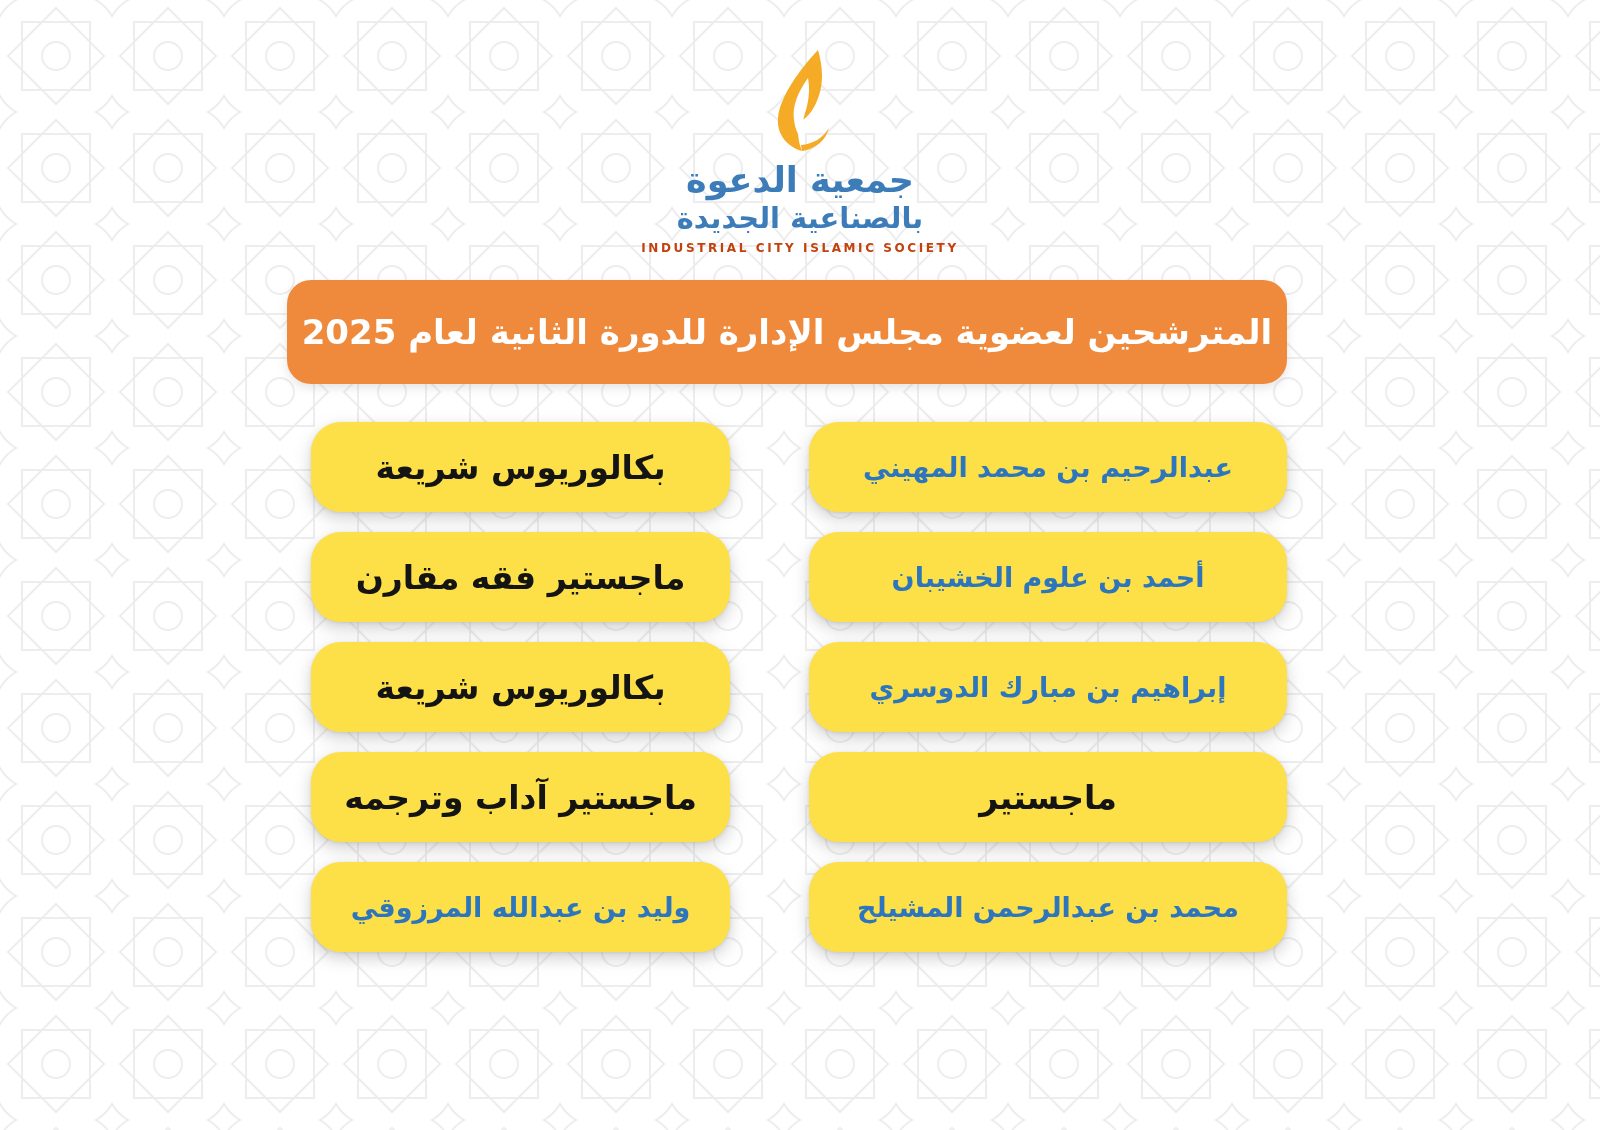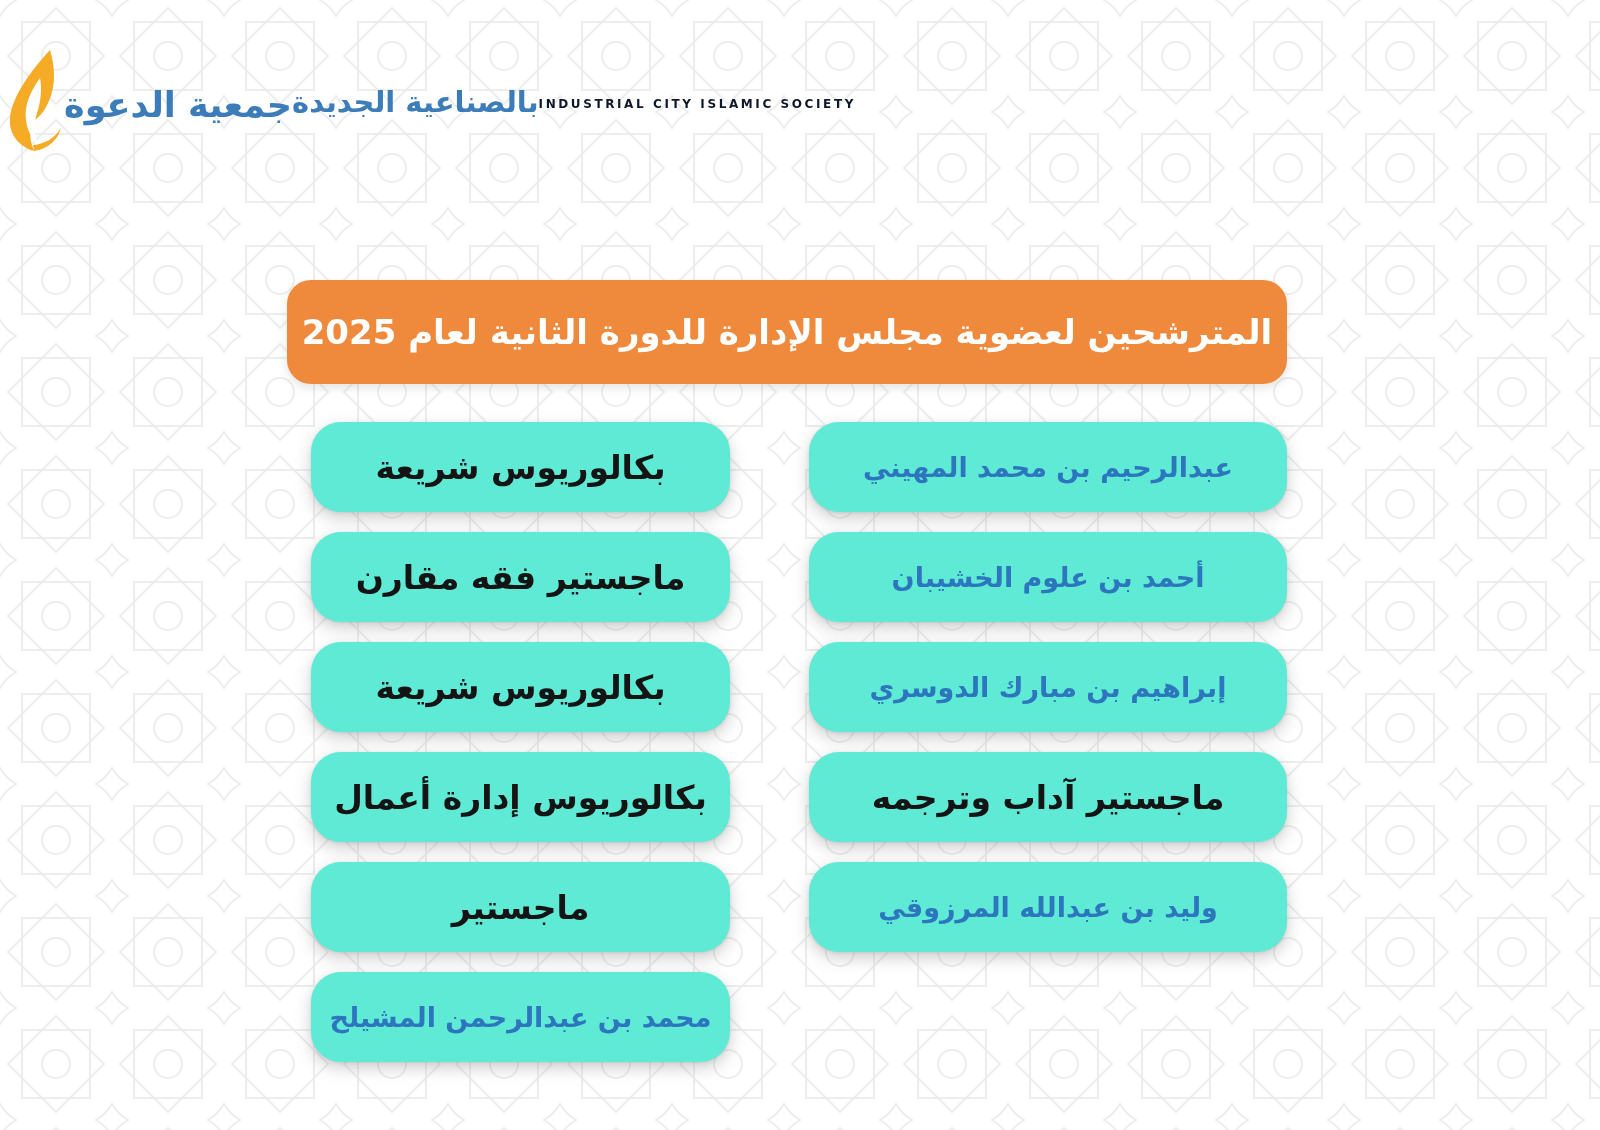--- a/index.html
+++ b/index.html
@@ -4,31 +4,31 @@
 <style>
   html,body{margin:0;padding:0;}
   body{
     width:1600px;height:1130px;position:relative;overflow:hidden;
     background:#ffffff;
     font-family:"DejaVu Sans", sans-serif;
   }
   .bg-pattern{position:absolute;inset:0;z-index:0;}
   .logo{
     position:absolute;top:48px;left:0;right:0;z-index:2;
-    display:flex;flex-direction:row;align-items:center;text-align:center;
+    display:flex;flex-direction:column;align-items:center;text-align:center;
   }
   .flame{width:64px;height:104px;display:block;}
   .logo-ar1{
     margin-top:10px;color:#3b7cb9;font-weight:bold;font-size:35px;line-height:1.05;direction:rtl;
   }
   .logo-ar2{
     margin-top:4px;color:#3b7cb9;font-weight:bold;font-size:29px;line-height:1.05;direction:rtl;
   }
   .logo-en{
-    margin-top:8px;color:#0f172a;font-weight:bold;font-size:12px;letter-spacing:2.6px;
+    margin-top:8px;color:#c2410c;font-weight:bold;font-size:12px;letter-spacing:2.6px;
   }
   .content{
     position:absolute;left:287px;top:280px;width:1000px;z-index:2;
   }
   .banner{
     height:104px;border-radius:24px;background:#ef8a3c;
     display:flex;align-items:center;justify-content:center;
     box-shadow:0 4px 10px rgba(150,150,150,.25);
   }
   .banner-title{
@@ -36,21 +36,21 @@
   }
   .grid{
     margin-top:38px;
     display:grid;
     grid-template-columns:443px 502px;
     column-gap:55px;
     row-gap:20px;
     direction:ltr;
   }
   .card{
-    height:90px;background:#5eead4;border-radius:30px;
+    height:90px;background:#fde047;border-radius:30px;
     display:flex;align-items:center;justify-content:center;
     box-shadow:0 6px 16px rgba(130,130,130,.38), 0 1px 3px rgba(160,160,160,.25);
     direction:rtl;text-align:right;padding:0 18px;box-sizing:border-box;margin-left:24px;
   }
   .qual-text{
     color:#141414;font-weight:bold;font-size:33px;white-space:nowrap;
   }
   .name-text{
     color:#2d76be;font-weight:bold;font-size:27px;white-space:nowrap;
   }
@@ -108,23 +108,20 @@
       <span class="name-text">أحمد بن علوم الخشيبان</span>
     </div>
 
     <div class="card">
       <span class="qual-text">بكالوريوس شريعة</span>
     </div>
     <div class="card">
       <span class="name-text">إبراهيم بن مبارك الدوسري</span>
     </div>
 
-    <div class="card">
-      <span class="qual-text">بكالوريوس إدارة أعمال</span>
-    </div>
 
     <div class="card">
       <span class="qual-text">ماجستير آداب وترجمه</span>
     </div>
     <div class="card">
       <span class="qual-text">ماجستير</span>
     </div>
 
     <div class="card">
       <span class="name-text">وليد بن عبدالله المرزوقي</span>

